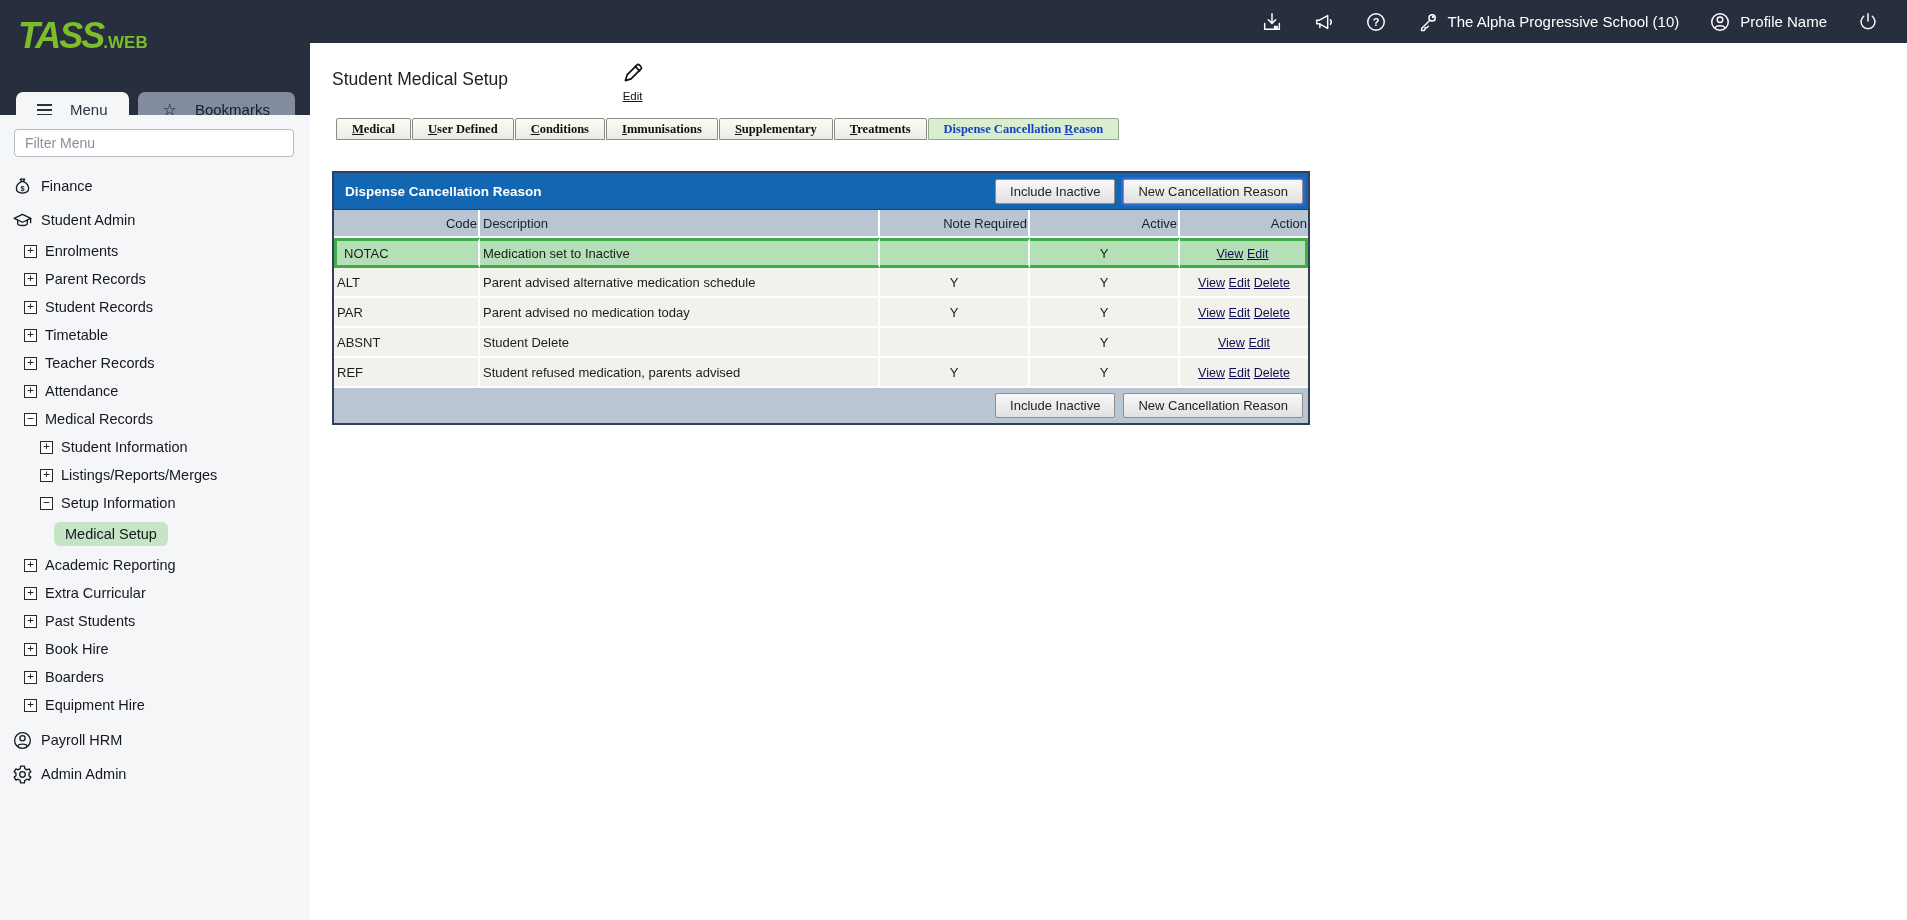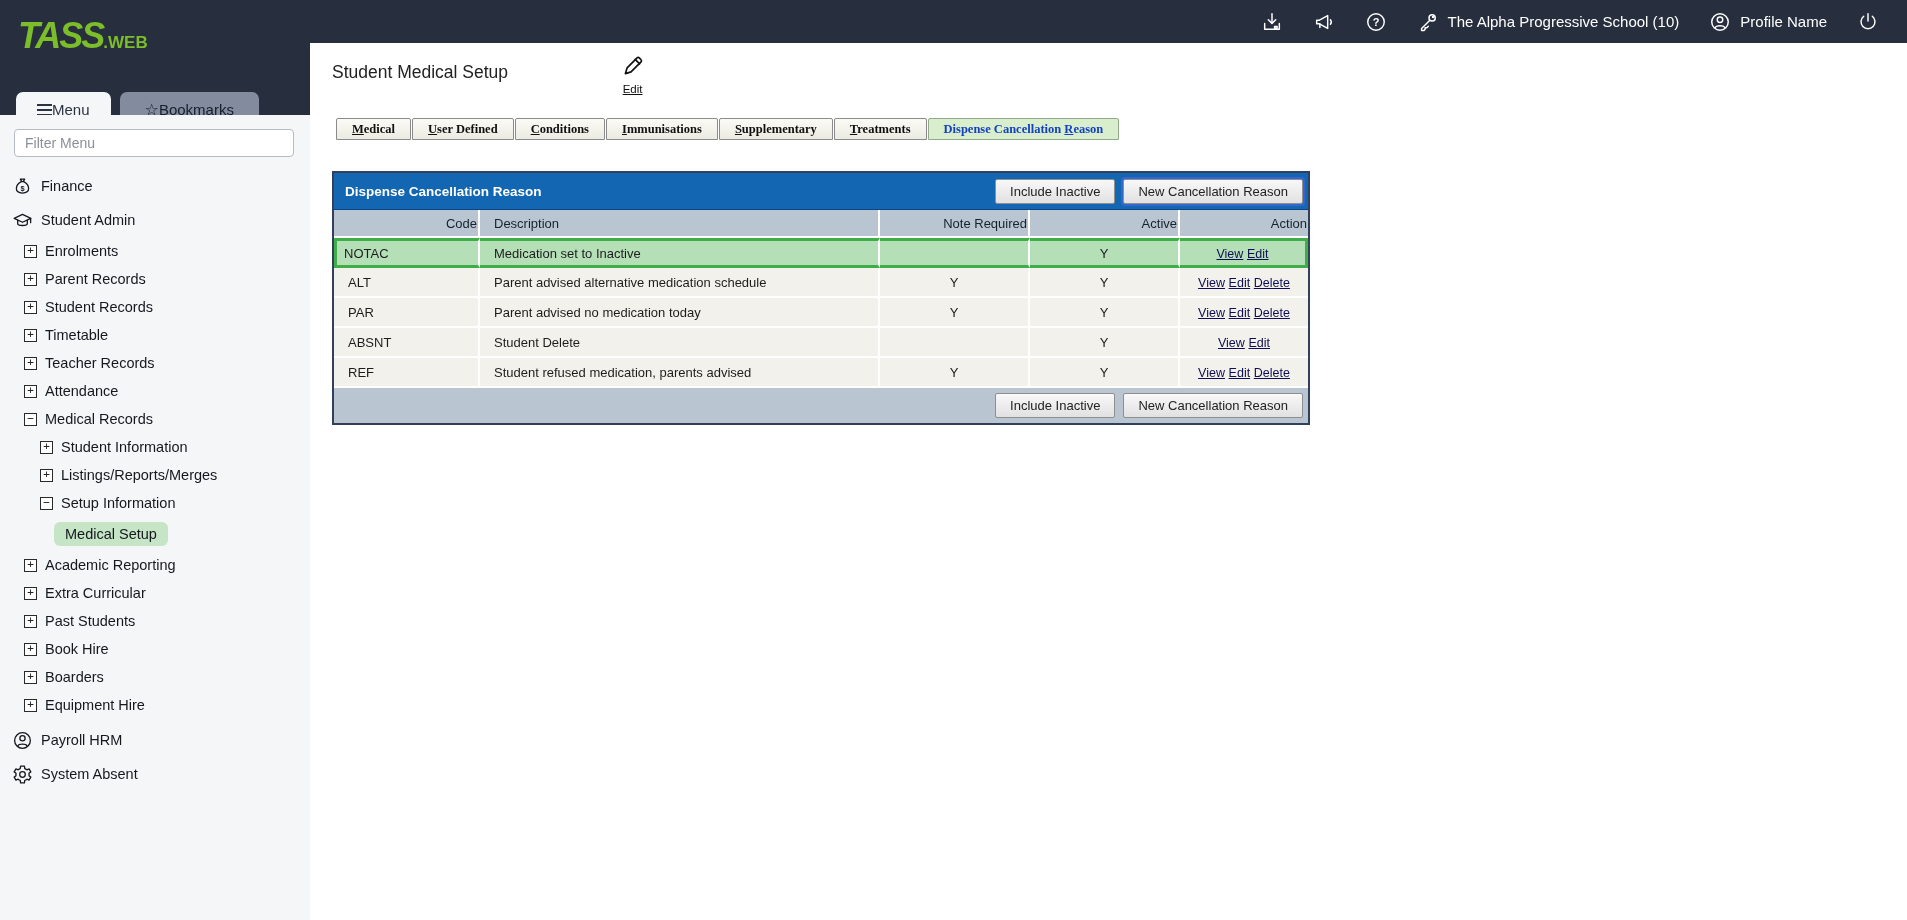--- a/index.html
+++ b/index.html
@@ -22,21 +22,21 @@
   .icon svg text { stroke:none; fill:currentColor; }
 
   
   .sidebar-head { position:absolute; top:12px; left:0; width:310px; height:115px;
     background:var(--navbar-bg,#272e3e); z-index:2; }
   .logo { position:absolute; top:6px; left:18px; cursor:pointer; line-height:1; }
   .logo .logo-main { font-size:36px; font-weight:700; color:var(--logo-green,#7cbd2a);
       letter-spacing:-2px; font-style:italic; }
   .logo .logo-suffix { font-size:17px; font-weight:700; color:var(--logo-green,#7cbd2a); letter-spacing:0; }
   .side-tabs { position:absolute; bottom:0; left:16px; display:flex; gap:9px; align-items:flex-end; }
-  .side-tab { display:flex; align-items:center; gap:0; padding:9px 21px;
+  .side-tab { display:flex; align-items:center; gap:18px; padding:9px 21px;
       border-radius:7px 7px 0 0; font-size:15px; cursor:pointer; }
   .side-tab.menu-tab { background:#f5f6f8; color:#2b3240; }
   .side-tab.bookmarks-tab { background:#828c9e; color:#161d2b; padding:9px 25px; }
   .hamburger { display:inline-flex; flex-direction:column; gap:3px; }
   .hamburger span { width:15px; height:2px; background:#2b3240; display:block; }
   .star-glyph { font-size:16px; line-height:14px; }
 
   .sidebar-body { position:absolute; top:115px; left:0; width:310px; height:calc(100% - 115px);
       background:#f5f6f8; z-index:2; }
   .filter-input { margin:14px 14px 12px 14px; width:280px; height:28px;
@@ -54,21 +54,21 @@
   .expand-box { width:13px; height:13px; border:1px solid #2a2a2a; font-size:11px; line-height:10px;
       text-align:center; background:#fff; color:#222; flex:none;
       font-family:"DejaVu Sans Mono",monospace; }
   .mi-icon svg { width:21px; height:21px; stroke:#14181f; fill:none; stroke-width:1.5;
       stroke-linecap:round; stroke-linejoin:round; display:block; }
   .mi-icon svg text { stroke:none; fill:#14181f; }
   .menu-label.active-label { background:var(--menu-hl,#c5e5c6); padding:4px 11px; border-radius:6px; }
 
   
   .content { position:absolute; top:43px; left:310px; right:0; bottom:0; background:#fff; }
-  .page-head { display:flex; align-items:flex-start; padding:11px 0 0 22px; height:58px; }
+  .page-head { display:flex; align-items:flex-start; padding:18px 0 0 22px; height:58px; }
   .page-title { font-size:17.5px; color:#222; font-weight:400; margin:8px 0 0 0; }
   .edit-block { margin-left:112px; display:flex; flex-direction:column; align-items:center; cursor:pointer; }
   .edit-block svg { width:25px; height:25px; stroke:#111; fill:none; stroke-width:1.6;
       stroke-linecap:round; stroke-linejoin:round; }
   .edit-label { font-size:11.5px; color:#111; text-decoration:underline; }
 
   
   .tabs-wrap { margin:6px 0 0 22px; }
   .tab-row { display:flex; }
   .tab-row.row1 { margin-left:20px; }
@@ -86,21 +86,21 @@
       align-items:center; padding:0 5px 0 11px; border-bottom:1px solid #0a4586; }
   .panel-title { color:#fff; font-weight:700; font-size:13.5px; }
   .panel-buttons { margin-left:auto; display:flex; gap:8px; }
   .btn { background:linear-gradient(#f8f8f8,#e1e1e1); border:1px solid #8f8f8f; border-radius:2px;
       font-size:13px; color:#222; padding:4px 14px; cursor:pointer; font-family:inherit; white-space:nowrap; }
   .btn.focus-ring { box-shadow:0 0 0 2px #3566cf; }
 
   table.reasons { width:100%; border-collapse:separate; border-spacing:0; table-layout:fixed; }
   th { background:var(--col-head,#b9c6d2); font-weight:400; font-size:13px; color:#16222e;
       height:28px; border-right:2px solid #fff; border-bottom:2px solid #fff; text-align:right; }
-  th.left, td.left { text-align:left; padding-left:14px; }
+  th.left, td.left { text-align:left; padding-left:3px; }
   th:last-child, td:last-child { border-right:none; }
   td { background:var(--row-bg,#f2f1eb); font-size:13px; color:#1d1d1d; height:30px;
       border-right:2px solid #fff; border-bottom:2px solid #fff; text-align:center; padding:0; }
   tr.hl td { background:var(--hl-bg,#b5dfb7);
       border-top:3px solid var(--hl-border,#3fae49);
       border-bottom:3px solid var(--hl-border,#3fae49); }
   tr.hl td:first-child { border-left:3px solid var(--hl-border,#3fae49); padding-left:7px; }
   tr.hl td:last-child  { border-right:3px solid var(--hl-border,#3fae49); }
   a.action-link { color:#0e0e52; font-size:12.5px; text-decoration:underline; cursor:pointer; }
   .panel-footer { background:var(--col-head,#b9c6d2); padding:5px 5px; display:flex;
@@ -281,21 +281,21 @@
         </span>
         <span class="menu-label">Payroll HRM</span>
       </div>
       <div class="menu-item depth0">
         <span class="mi-icon">
           <svg viewBox="0 0 24 24" stroke-width="1.4">
             <circle cx="12" cy="12" r="3.2"></circle>
             <path d="M19.4 13.4c.1-.5.1-.9.1-1.4s0-.9-.1-1.4l2.1-1.6-2-3.4-2.5 1a7.6 7.6 0 0 0-2.4-1.4L14.2 2.5h-4.4L9.4 5.2c-.9.3-1.7.8-2.4 1.4l-2.5-1-2 3.4L4.6 10.6c-.1.5-.1.9-.1 1.4s0 .9.1 1.4l-2.1 1.6 2 3.4 2.5-1c.7.6 1.5 1.1 2.4 1.4l.4 2.7h4.4l.4-2.7c.9-.3 1.7-.8 2.4-1.4l2.5 1 2-3.4z"></path>
           </svg>
         </span>
-        <span class="menu-label">System Absent</span>
+        <span class="menu-label">Admin Admin</span>
       </div>
     </nav>
 </aside>
 
 <main class="content">
 
   <div class="page-head">
     <h1 class="page-title">Student Medical Setup</h1>
     <div class="edit-block">
       <span class="icon-wrap"><svg viewBox="0 0 24 24">

